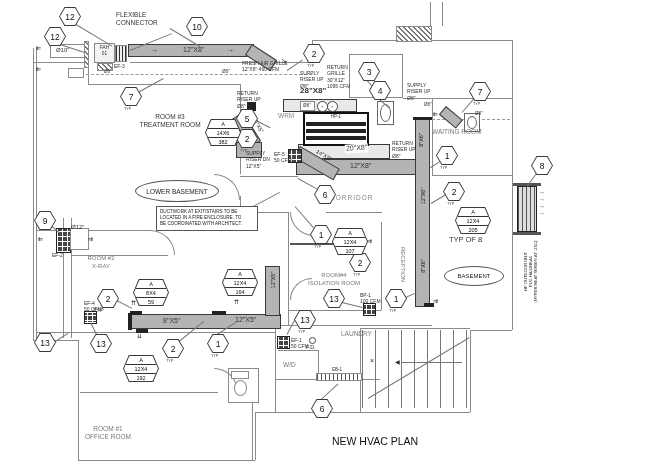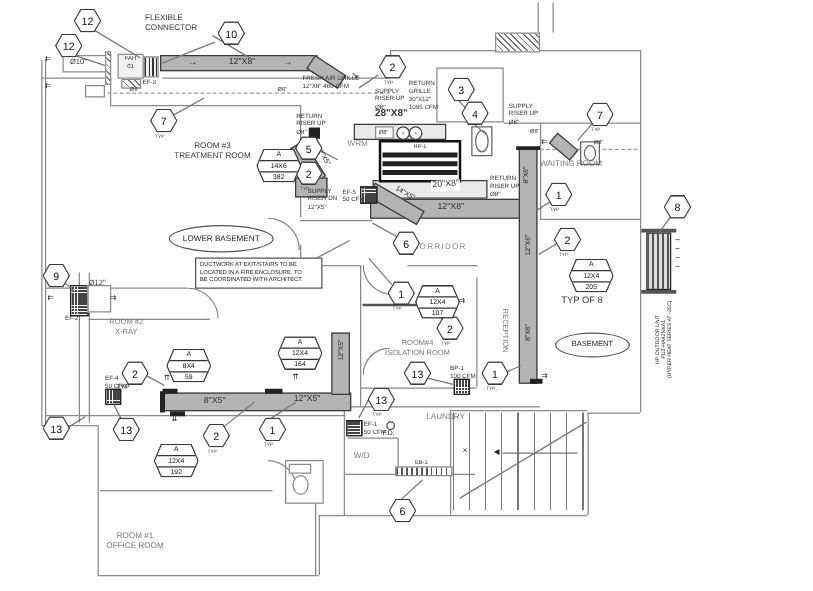--- a/index.html
+++ b/index.html
@@ -311,21 +311,21 @@
   <div class="oval" style="left:444px;top:266px;width:58px;height:18px;font-size:6px">
       <span>BASEMENT</span>
     </div>
 
   <div class="hex" style="left:59px;top:7px">
       <span>12</span>
     </div>
   <div class="hex" style="left:44px;top:27px">
       <span>12</span>
     </div>
-  <div class="hex" style="left:174px;top:17px">
+  <div class="hex" style="left:186px;top:17px">
       <span>10</span>
     </div>
   <div class="hex" style="left:120px;top:87px">
       <span>7</span>
     </div>
   <div class="lbl typ" style="left:124px;top:107px">TYP</div>
   <div class="hex" style="left:303px;top:44px">
       <span>2</span>
     </div>
   <div class="lbl typ" style="left:307px;top:64px">TYP</div>
@@ -440,14 +440,15 @@
       </div>
     </div>
   <div class="tag" style="left:123px;top:355px">
       <div class="in">
     <div class="r">A</div>
     <div class="r">12X4</div>
     <div class="r">192</div>
       </div>
     </div>
 
+  <div class="title" style="left:255px;top:436px;width:240px">NEW HVAC PLAN</div>
 
 </div>
 
 </body></html>

